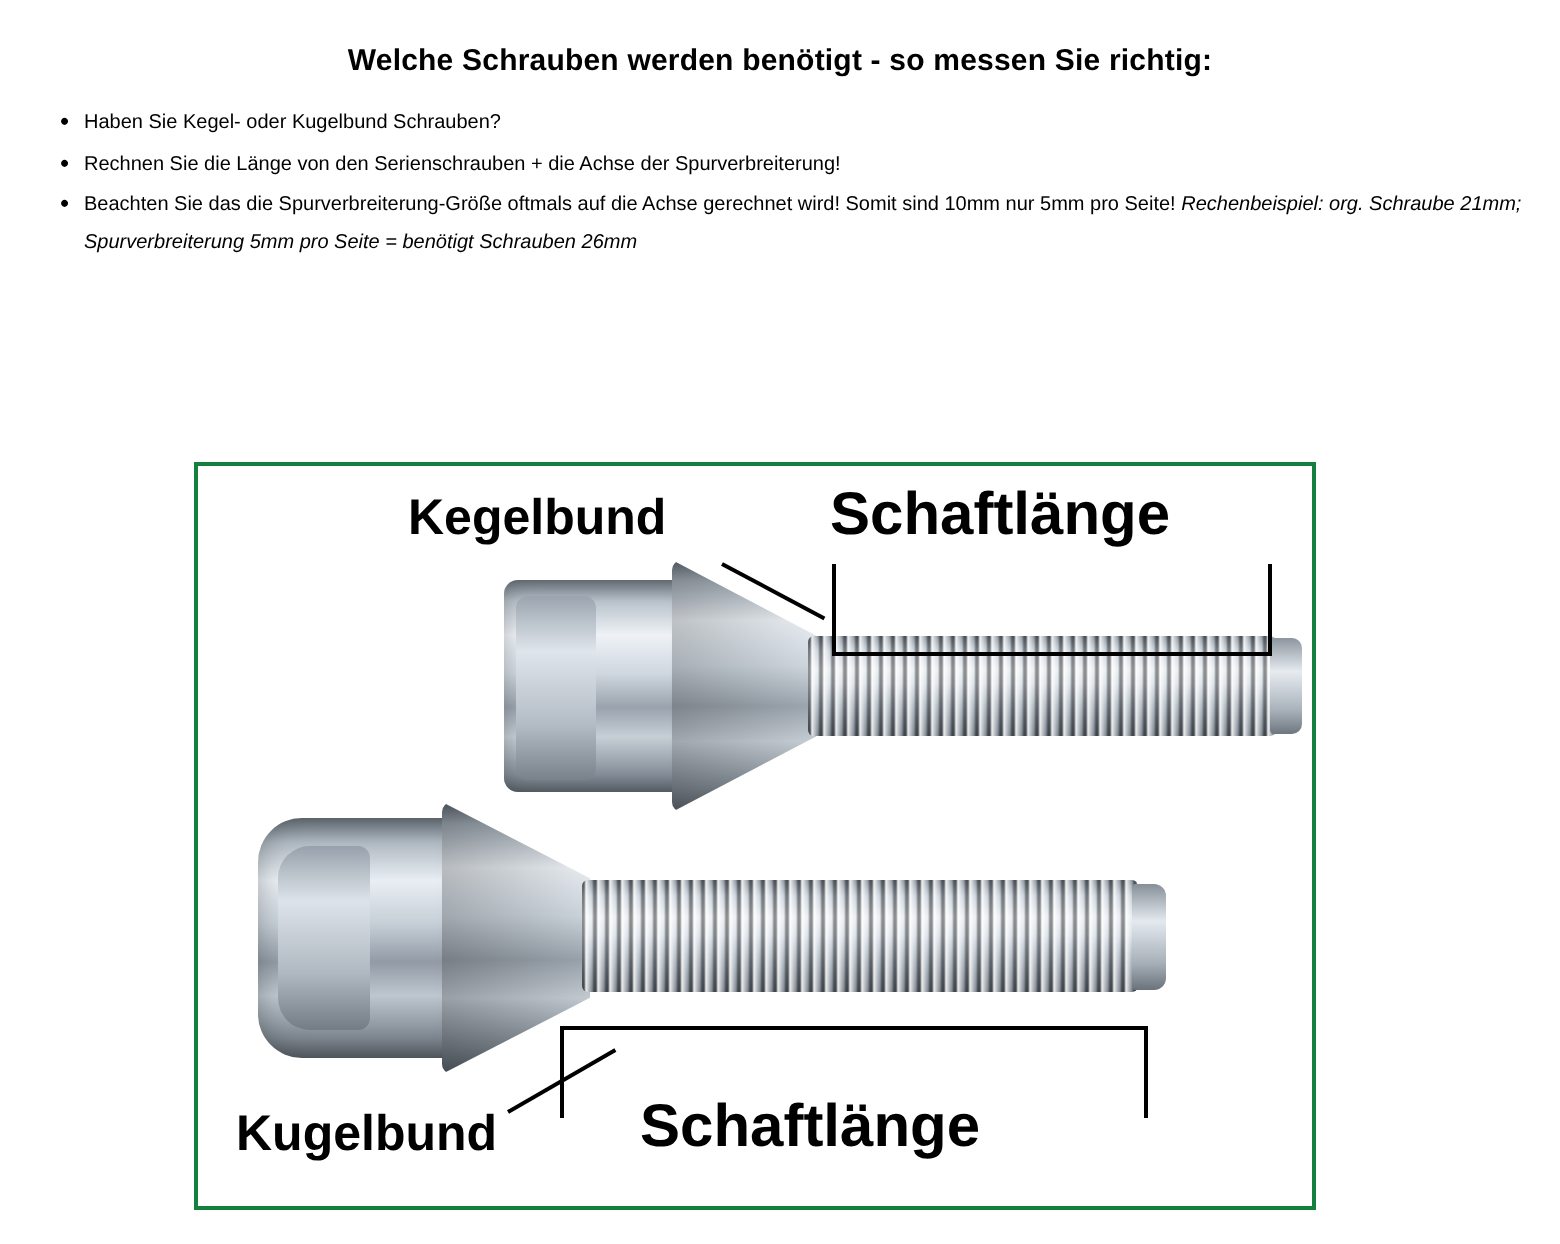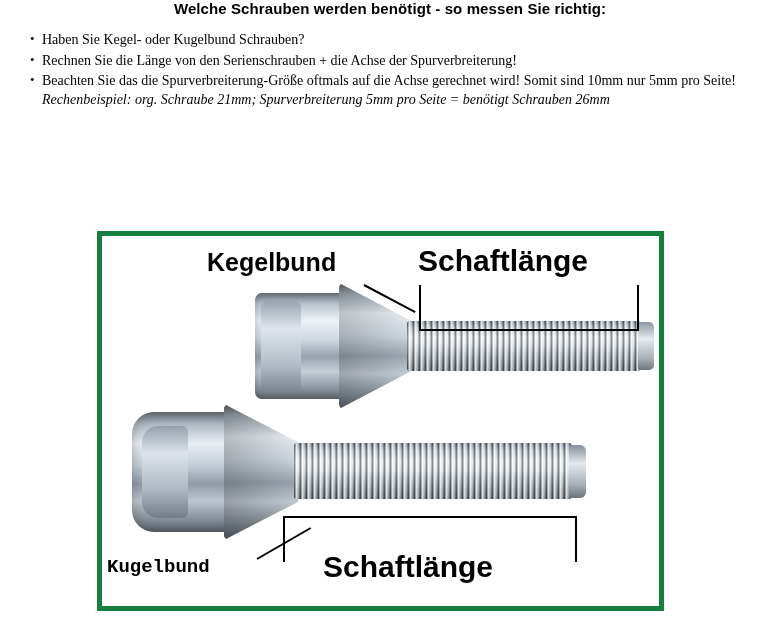--- a/index.html
+++ b/index.html
@@ -19,74 +19,73 @@
   .page {
     position: relative;
     width: 780px;
     height: 622px;
   }
 
   .headline {
     text-align: center;
     font-size: 15px;
     font-weight: bold;
+    padding-top: 22px;
     letter-spacing: 0.1px;
   }
 
   .bullets {
     margin: 14px 0 0 0;
     padding: 0 18px 0 30px;
     list-style: none;
   }
   .bullets li {
     position: relative;
-    font-size: 14px;
+    font-size: 10px;
     line-height: 18.5px;
     margin-bottom: 2px;
     padding-left: 12px;
-    font-family: Liberation Serif, serif;
   }
   .bullets li::before {
     content: "\2022";
     position: absolute;
     left: 0;
     top: -1px;
     font-size: 13px;
   }
   .it {
     font-style: italic;
   }
 
   
   .figure {
     position: absolute;
     left: 97px;
     top: 231px;
     width: 557px;
     height: 370px;
-    border: 5px solid #15803d;
+    border: 2px solid #15803d;
     background: #ffffff;
     overflow: hidden;
   }
 
   .label {
     position: absolute;
     font-weight: bold;
     white-space: nowrap;
   }
   .label-kegelbund {
     left: 105px;
     top: 12px;
     font-size: 25px;
   }
   .label-kugelbund {
-    left: 5px;
+    left: 19px;
     top: 320px;
-    font-size: 19px;
-    font-family: Liberation Mono, monospace;
+    font-size: 25px;
   }
   .label-schaft-top {
     left: 316px;
     top: 8px;
     font-size: 30px;
   }
   .label-schaft-bottom {
     left: 221px;
     top: 314px;
     font-size: 30px;

